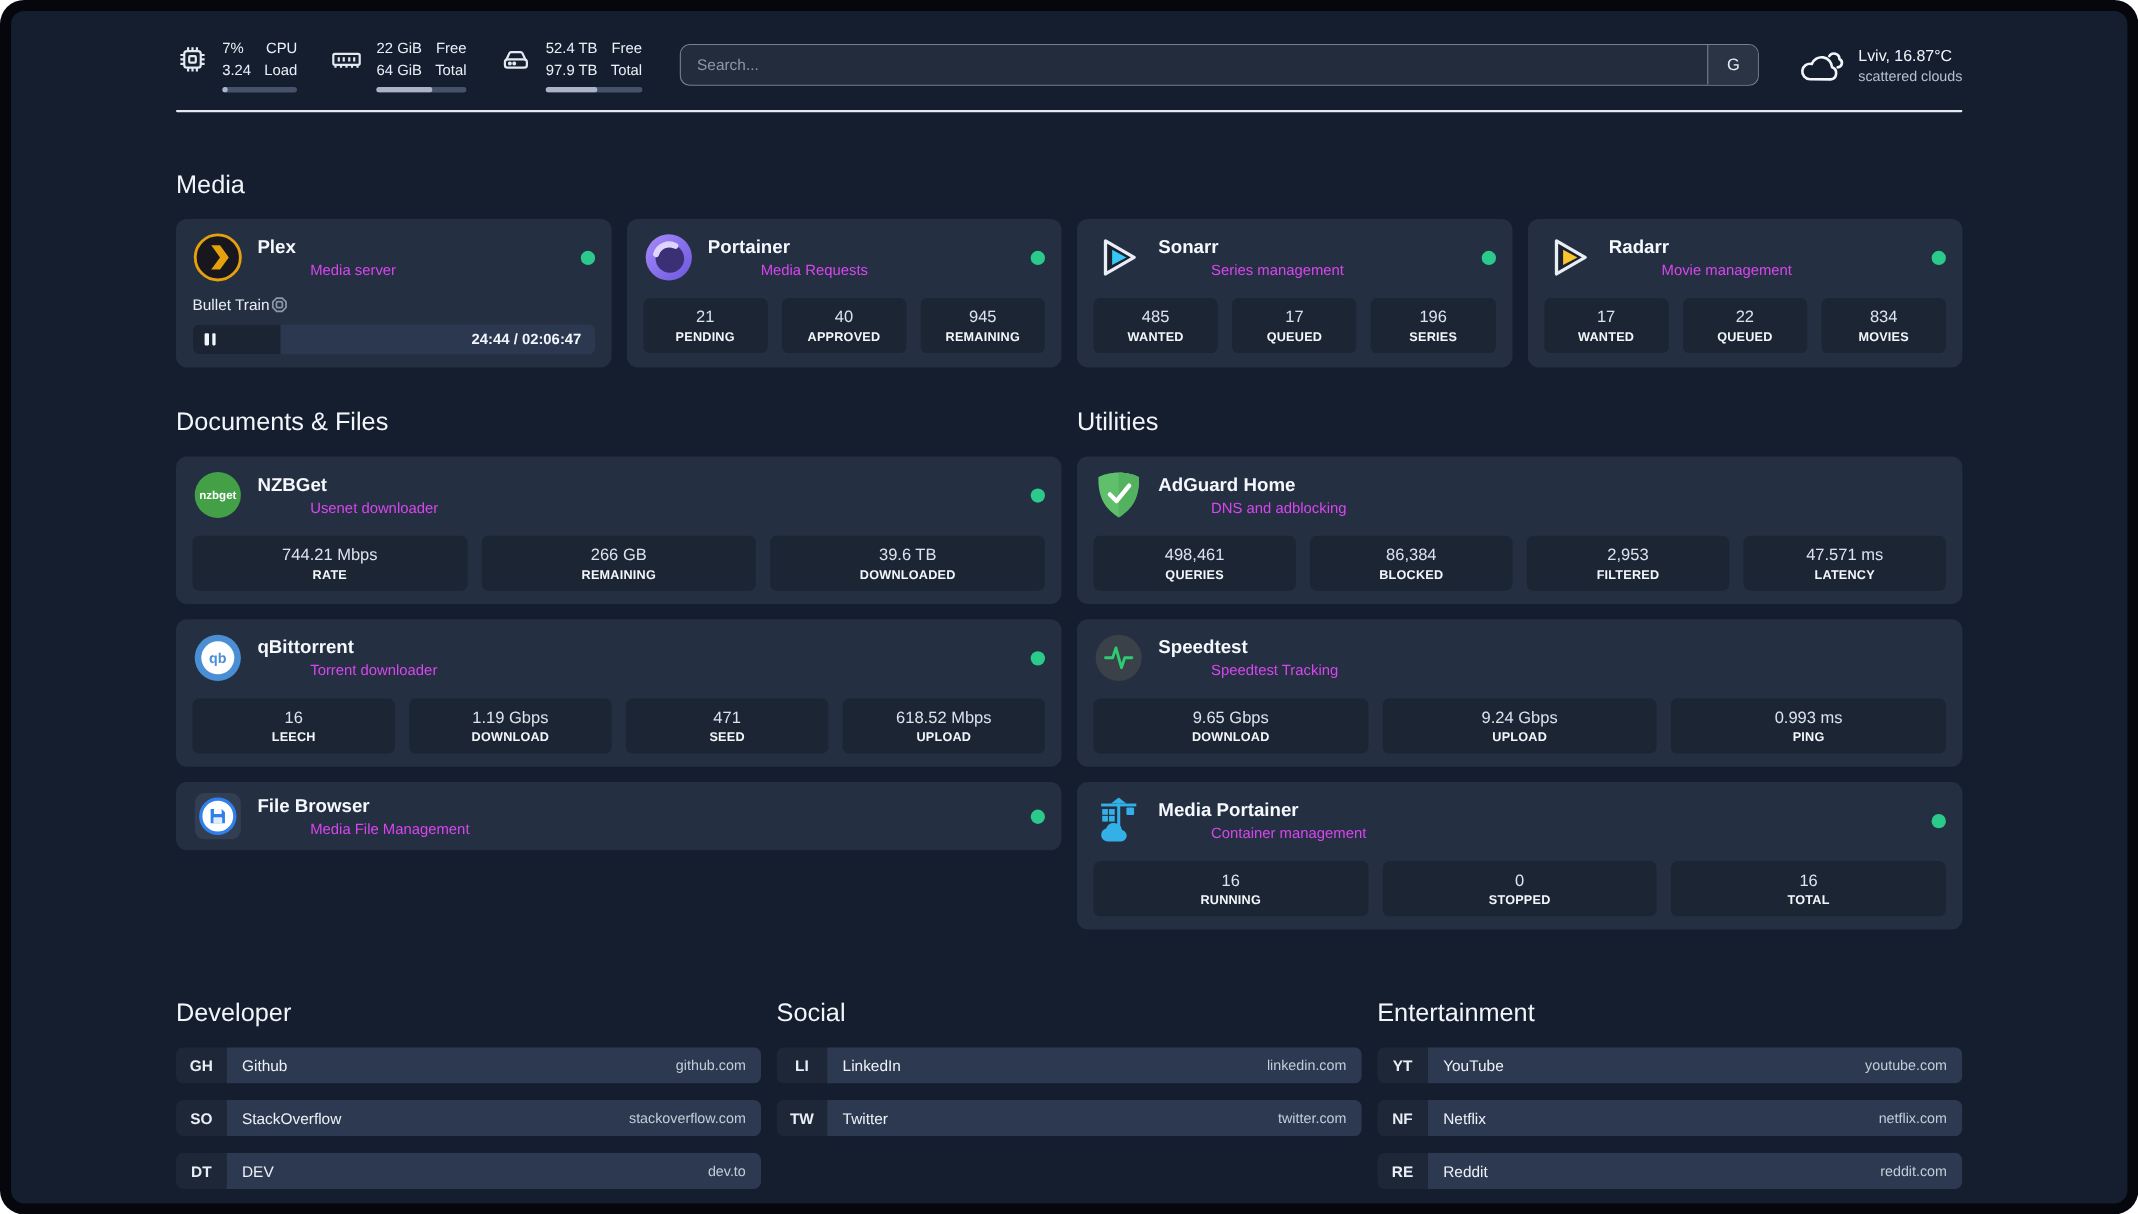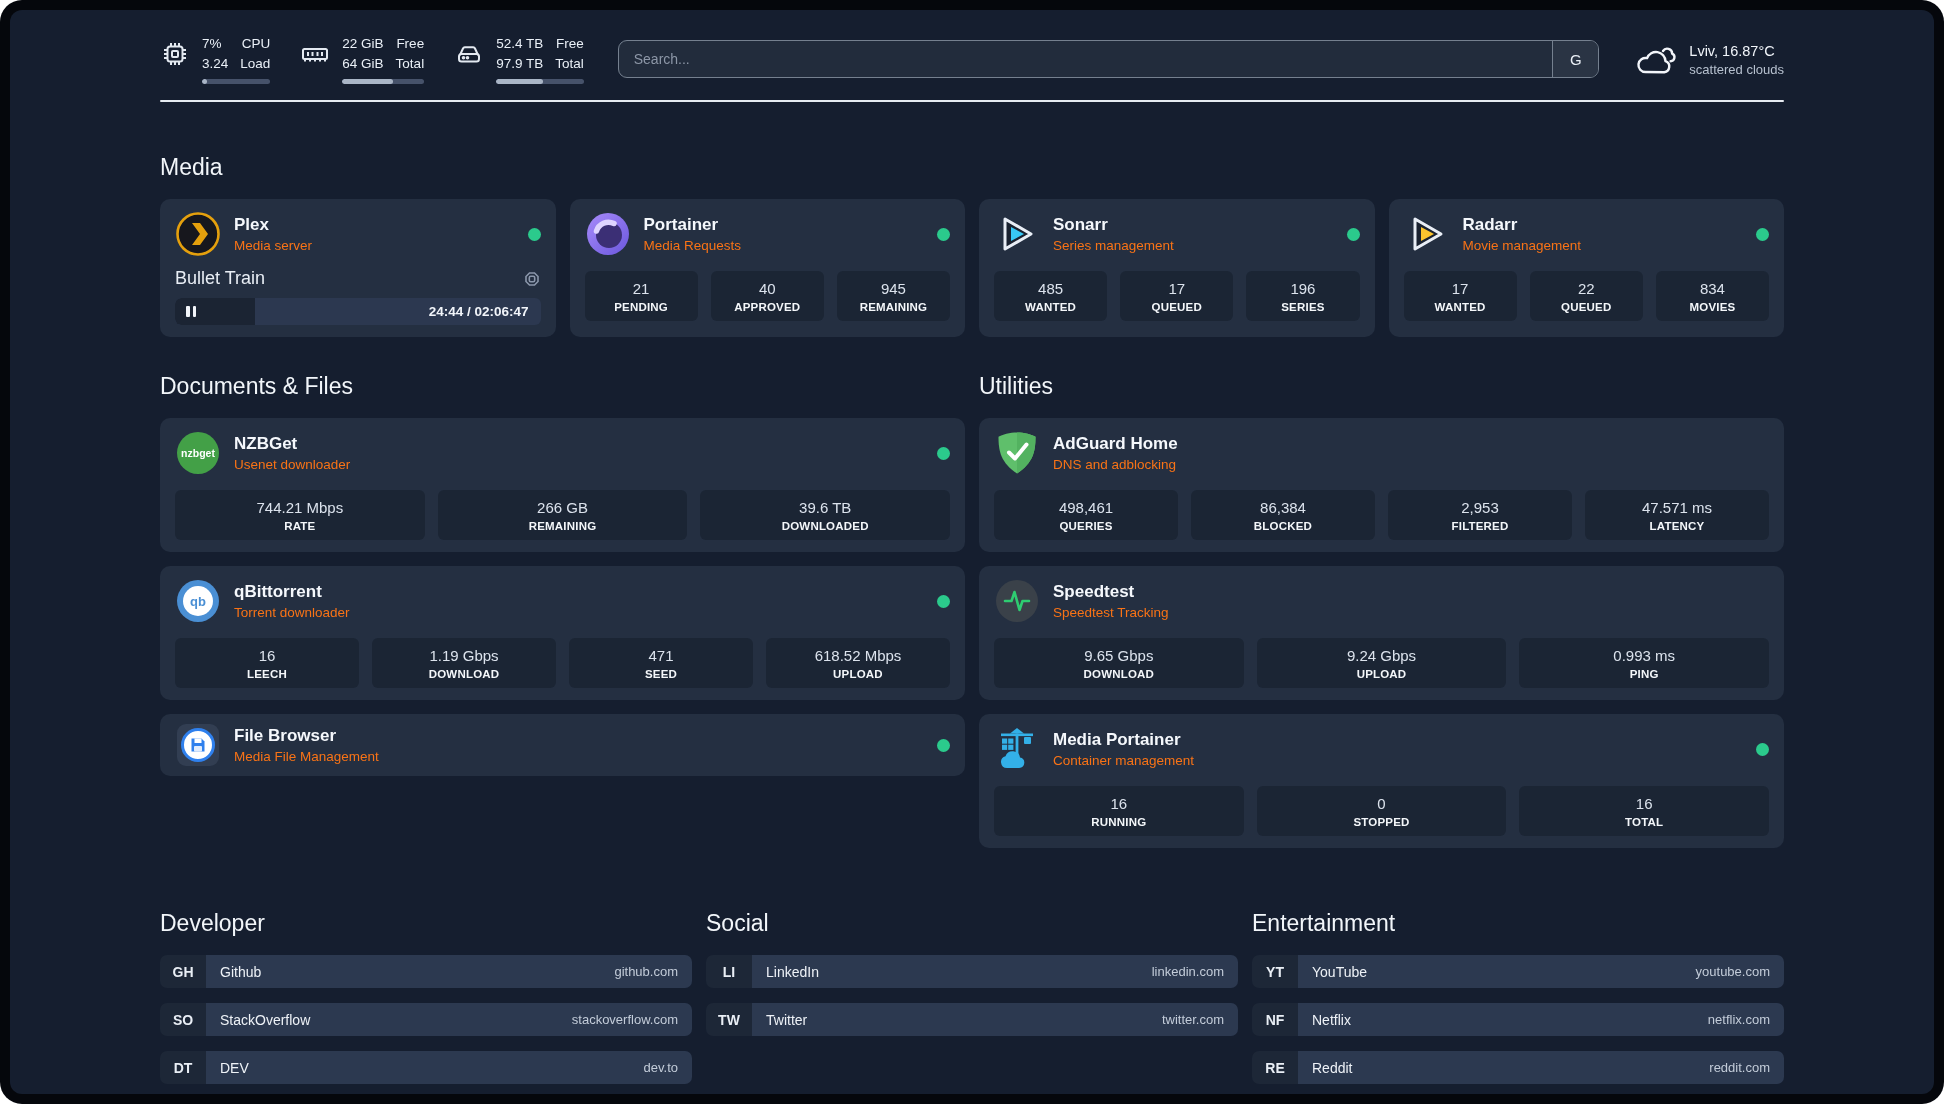--- a/index.html
+++ b/index.html
@@ -33,29 +33,29 @@
   .two-col       { margin-top:36px; display:grid; grid-template-columns:1fr 1fr; gap:14px; align-items:start; }
   .col-title     { margin-bottom:18px; }
   .col-stack     { display:grid; gap:14px; }
 
   
   .card      { background:#242f41; border-radius:10px; padding:12px 15px; }
   .card.slim { padding:8px 15px; }
   .card-head { display:flex; align-items:center; gap:13px; }
   .app-icon  { width:46px; height:46px; flex:none; }
   .head-text .t { font-size:17px; font-weight:600; color:#f5f8fc; }
-  .head-text .s { font-size:13.5px; color:#f97316; margin-top:3px; }
+  .head-text .s { font-size:13.5px; color:#d946ef; margin-top:3px;margin-left:48px; }
   .dot       { margin-left:auto; width:13px; height:13px; border-radius:50%; background:#2bca8c; flex:none; }
   .stats     { margin-top:14px; display:flex; gap:13px; }
   .stat      { flex:1; background:#1b2534; border-radius:6px; padding:9px 4px 8px; text-align:center; }
   .stat .v   { font-size:15px; color:#dce3ed; }
   .stat .l   { font-size:11.5px; font-weight:700; color:#f4f7fa; margin-top:4px; letter-spacing:.2px; }
 
   
-  .np-row    { margin-top:11px; display:flex; align-items:center; justify-content:space-between; font-size:18px; color:#e9eef5; }
+  .np-row    { margin-top:11px; display:flex; align-items:center; font-size:14px; color:#e9eef5; }
   .player    { margin-top:9px; height:27px; background:#2c3850; border-radius:6px; position:relative; display:flex; align-items:center; overflow:hidden; }
   .p-fill    { position:absolute; left:0; top:0; bottom:0; background:#1b2433; border-radius:6px 0 0 6px; }
   .pause     { position:relative; display:flex; gap:3px; margin-left:11px; }
   .pause i   { display:block; width:3.5px; height:11px; background:#f2f5fa; border-radius:1px; }
   .p-time    { position:relative; margin-left:auto; padding-right:12px; font-size:13.5px; font-weight:700; color:#f2f5fa; }
 
   
   .links-grid{ margin-top:62px; display:grid; grid-template-columns:repeat(3,1fr); gap:14px; align-items:start; padding-bottom:40px; }
   .link-row  { display:flex; height:33px; margin-bottom:15px; border-radius:7px; overflow:hidden; cursor:pointer; }
   .link-abbr { width:46px; flex:none; background:#1d2737; color:#e9eef5; font-size:14px; font-weight:700; display:flex; align-items:center; justify-content:center; }

